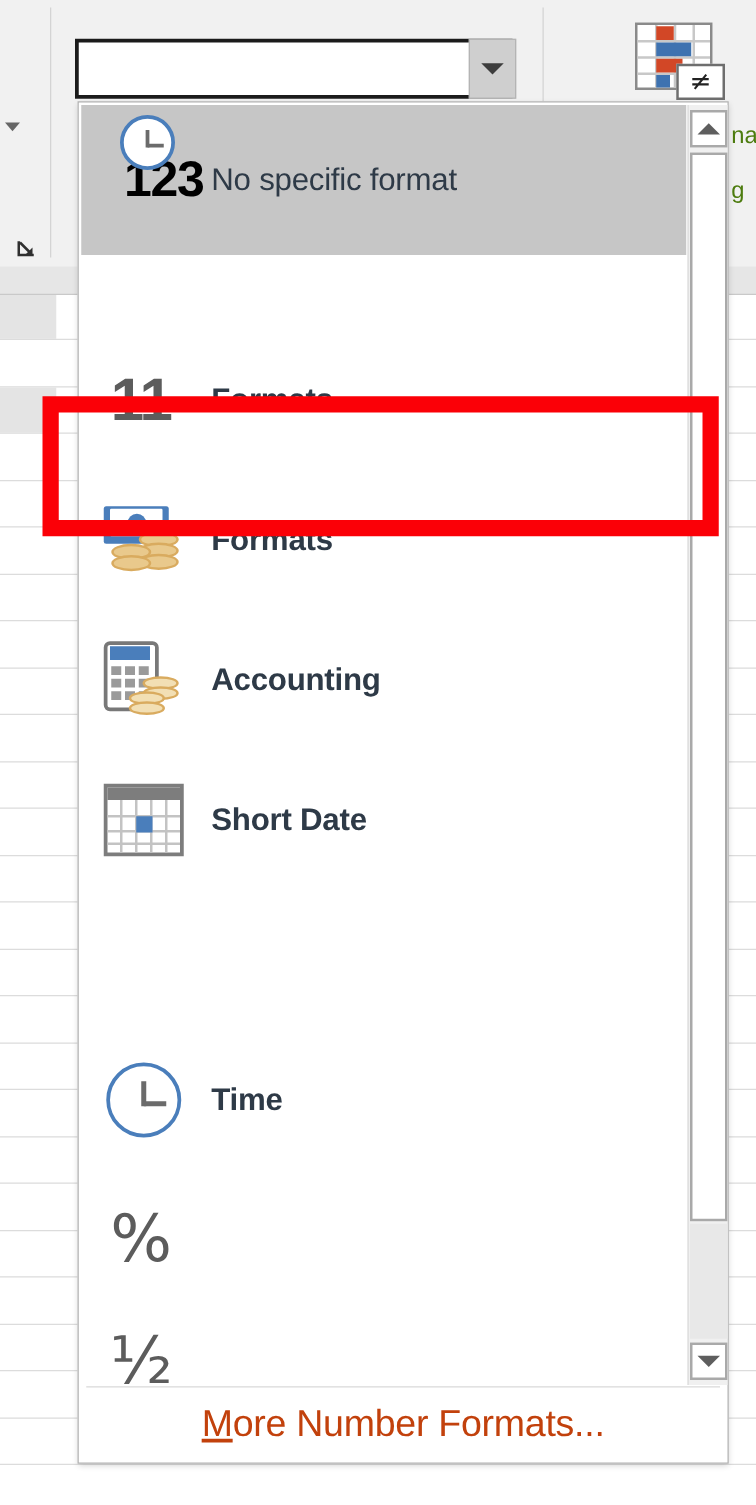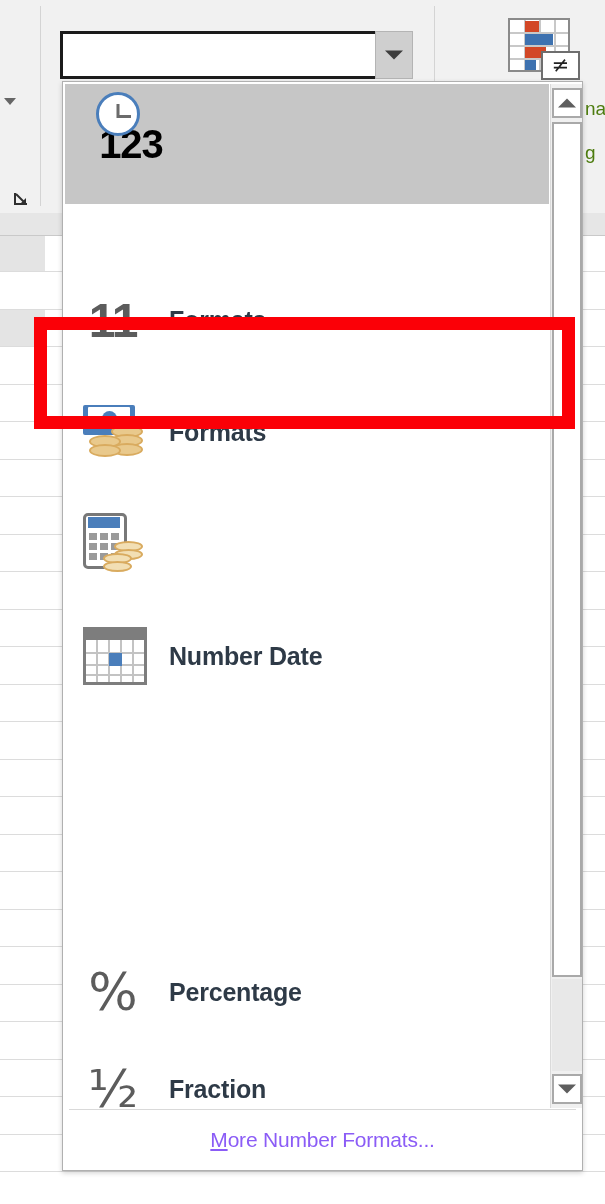--- a/index.html
+++ b/index.html
@@ -202,21 +202,21 @@
 
   
   .dd-sep{
     position:absolute;left:6px;right:6px;top:1027px;height:1px;background:#d9d9d9;
   }
   .dd-footer{
     position:absolute;left:0;right:0;top:1028px;height:60px;
     display:flex;align-items:center;justify-content:center;
   }
   .dd-footer-label{
-    font-size:21px;color:#8b5cf6;letter-spacing:-0.2px;
+    font-size:30px;color:#c2410c;letter-spacing:-0.2px;
   }
   .dd-footer-label .acl{text-decoration:underline;}
 
   
   .dd-scroll{
     position:absolute;left:487px;top:2px;width:32px;height:1024px;
     background:#f0f0f0;border-left:1px solid #dadada;box-sizing:border-box;
   }
   .sb-btn{
     position:absolute;left:1px;width:30px;height:30px;
@@ -333,20 +333,21 @@
         <div class="dd-icon">
           <div class="gen-wrap">
             <div class="gen-123">123</div>
             <div class="gen-clock">
                 <div class="hh"></div>
                 <div class="mm"></div>
               </div>
           </div>
         </div>
         <div class="dd-labels">
+          <div class="dd-sub">No specific format</div>
         </div>
       </div>
 
       <div class="dd-item" style="top:182px;height:112px;">
         <div class="dd-icon">
           <div class="glyph glyph-12">11</div>
         </div>
         <div class="dd-labels">
           <div class="dd-title">Formats</div>
         </div>
@@ -383,58 +384,66 @@
             <div class="k" style="left:28px;top:30px;"></div>
             <div class="k" style="left:6px;top:40px;"></div>
             <div class="k" style="left:17px;top:40px;"></div>
             <div class="k" style="left:28px;top:40px;"></div>
             <div class="coin" style="left:31px;top:28px;width:29px;height:11px;"></div>
             <div class="coin" style="left:31px;top:36px;width:29px;height:11px;"></div>
             <div class="coin" style="left:20px;top:40px;width:29px;height:11px;"></div>
             <div class="coin" style="left:20px;top:48px;width:29px;height:11px;"></div>
           </div>
         </div>
+        <div class="dd-labels">
+          <div class="dd-title">Accounting</div>
+        </div>
       </div>
 
       <div class="dd-item" style="top:518px;height:112px;">
         <div class="dd-icon">
           <div class="cal">
             <div class="top"></div>
             <div class="vl" style="left:10px;"></div>
             <div class="vl" style="left:22px;"></div>
             <div class="vl" style="left:34px;"></div>
             <div class="vl" style="left:46px;"></div>
             <div class="hl" style="top:22px;"></div>
             <div class="hl" style="top:34px;"></div>
             <div class="hl" style="top:44px;"></div>
             <div class="mark" style="left:23px;top:23px;"></div>
           </div>
         </div>
         <div class="dd-labels">
-          <div class="dd-title">Number Date</div>
-        </div>
-      </div>
-
-
+          <div class="dd-title">Short Date</div>
+        </div>
+      </div>
+
+
+      <div class="dd-item" style="top:742px;height:112px;">
+        <div class="dd-icon">
+          <div class="clock-big">
+              <div class="hh"></div>
+              <div class="mm"></div>
+            </div>
+        </div>
+        <div class="dd-labels">
+          <div class="dd-title">Time</div>
+        </div>
+      </div>
 
       <div class="dd-item" style="top:854px;height:112px;">
         <div class="dd-icon">
           <div class="glyph glyph-pct">%</div>
         </div>
-        <div class="dd-labels">
-          <div class="dd-title">Percentage</div>
-        </div>
       </div>
 
       <div class="dd-item" style="top:951px;height:112px;">
         <div class="dd-icon">
           <div class="glyph glyph-frac">½</div>
-        </div>
-        <div class="dd-labels">
-          <div class="dd-title">Fraction</div>
         </div>
       </div>
 
     </div>
 
     <div class="dd-scroll">
       <div class="sb-btn up">
           <div class="tri"></div>
         </div>
       <div class="sb-thumb"></div>

